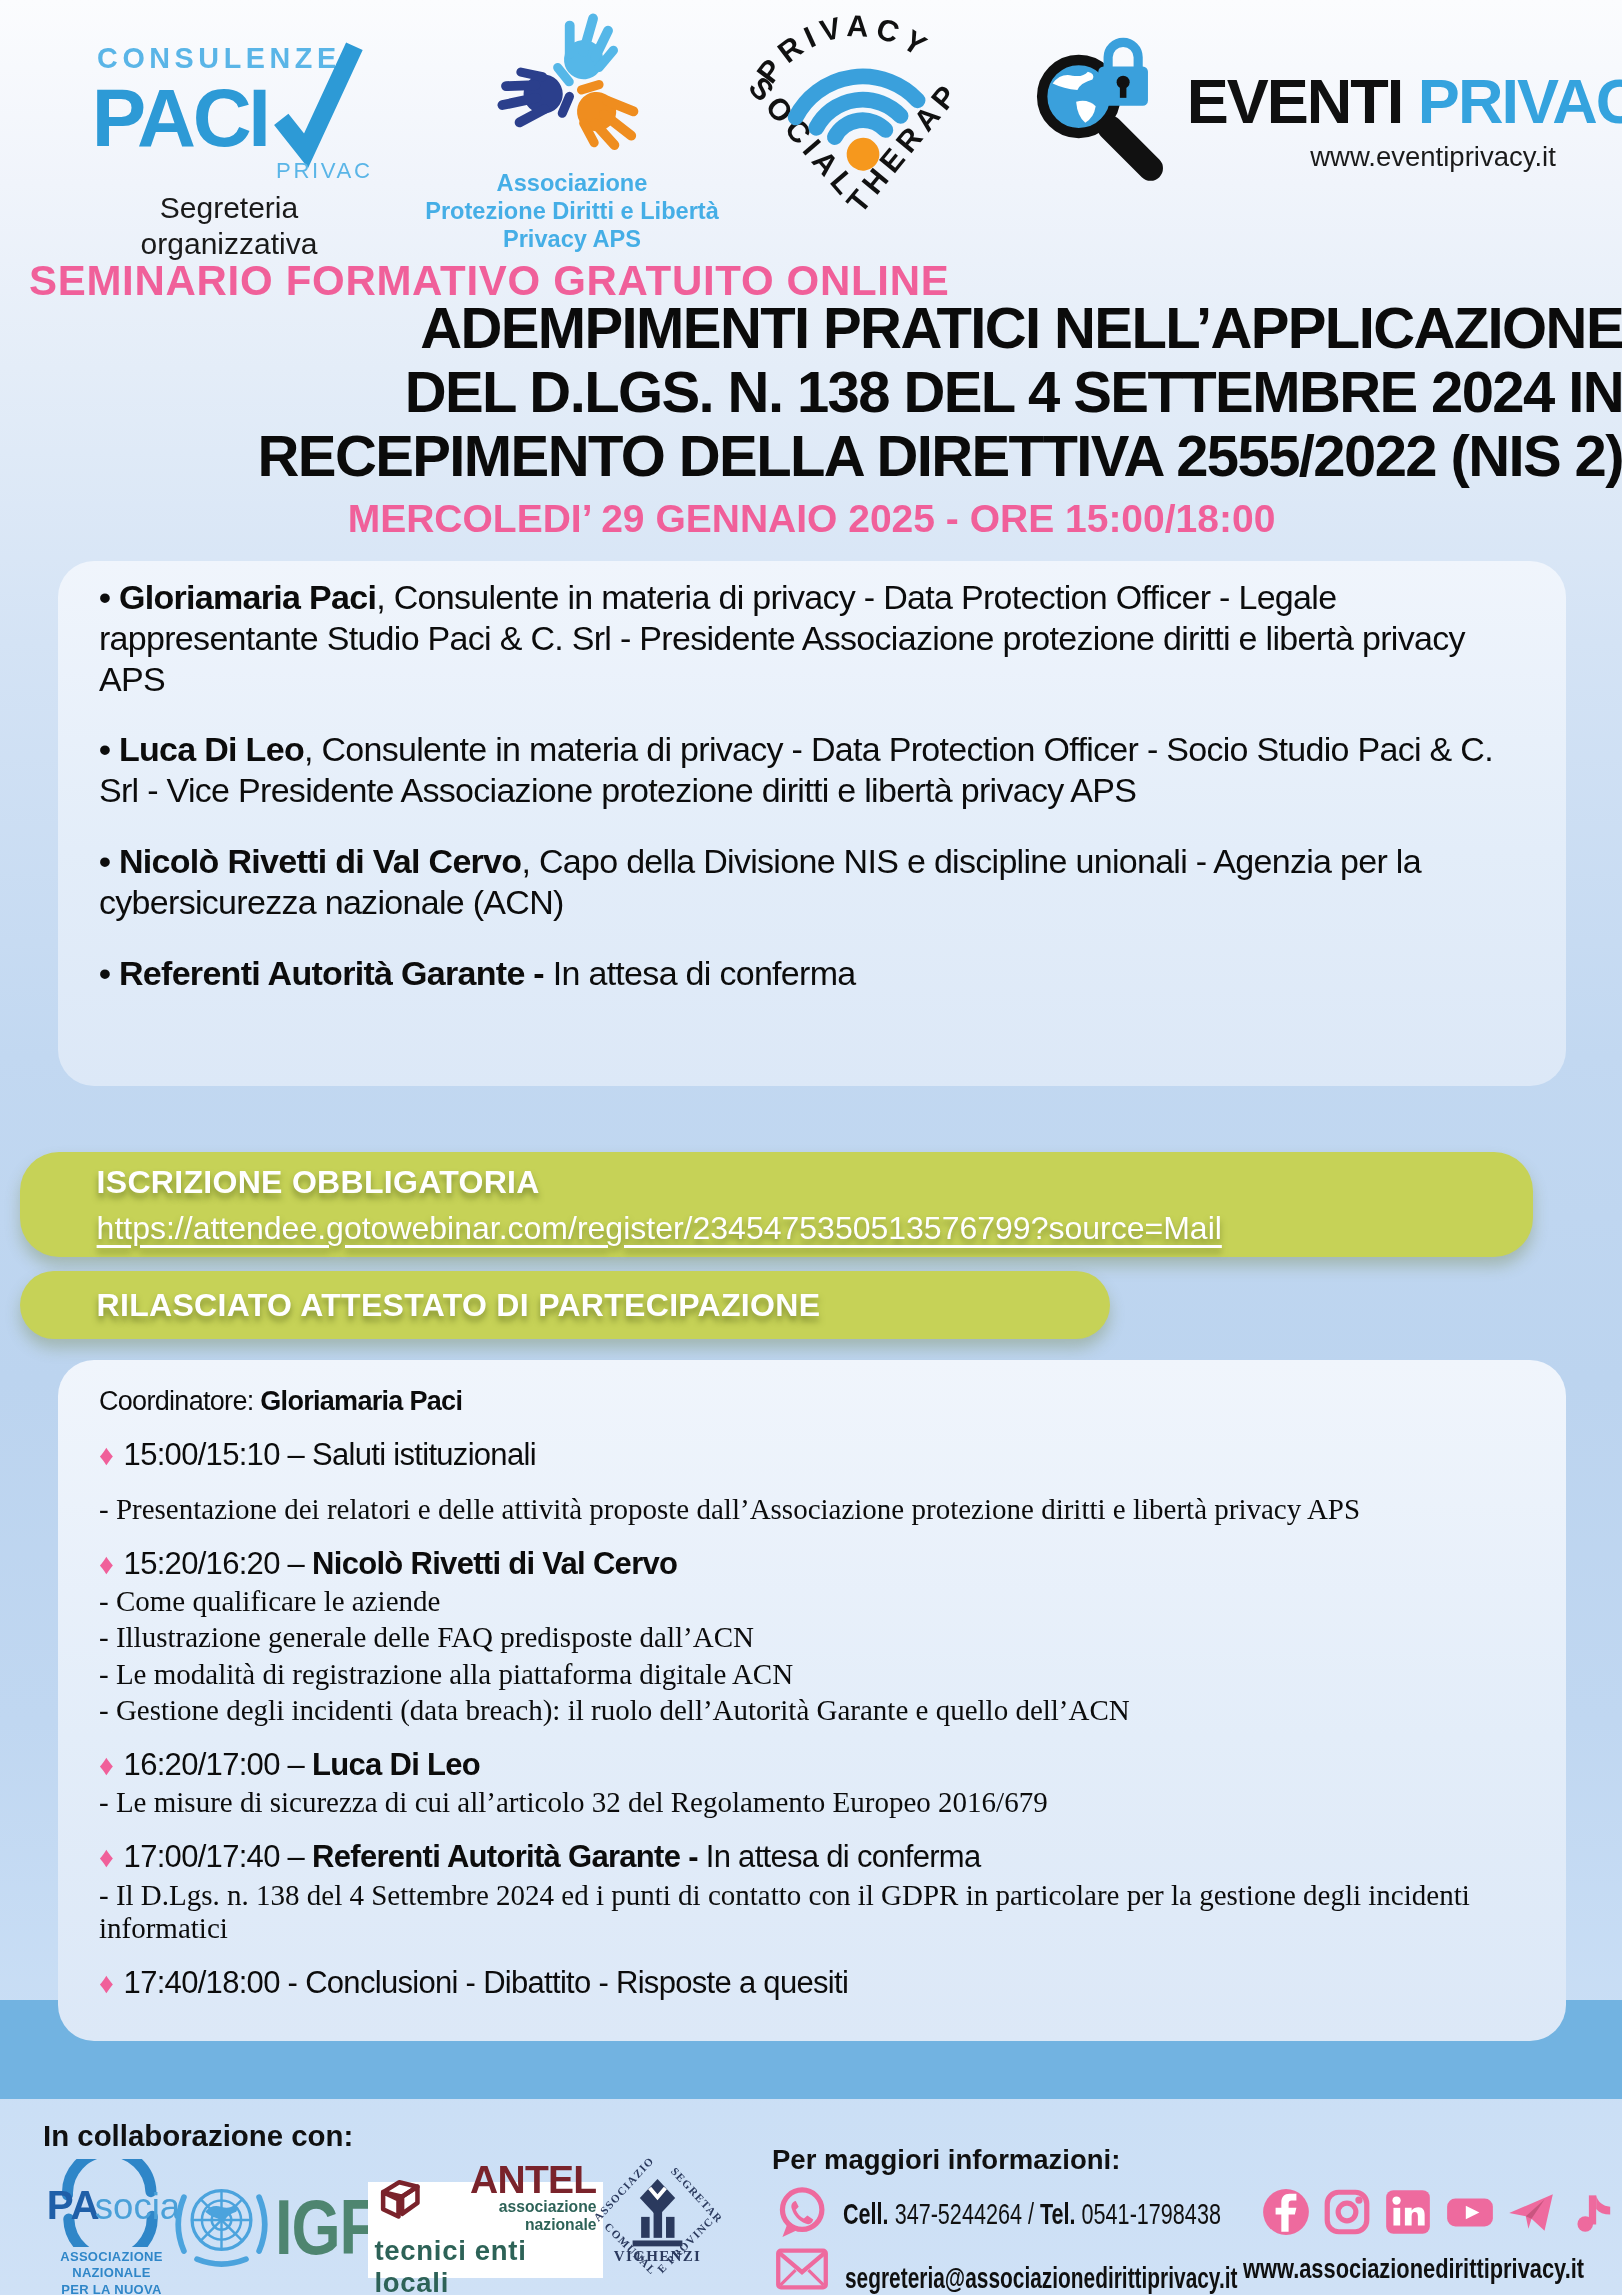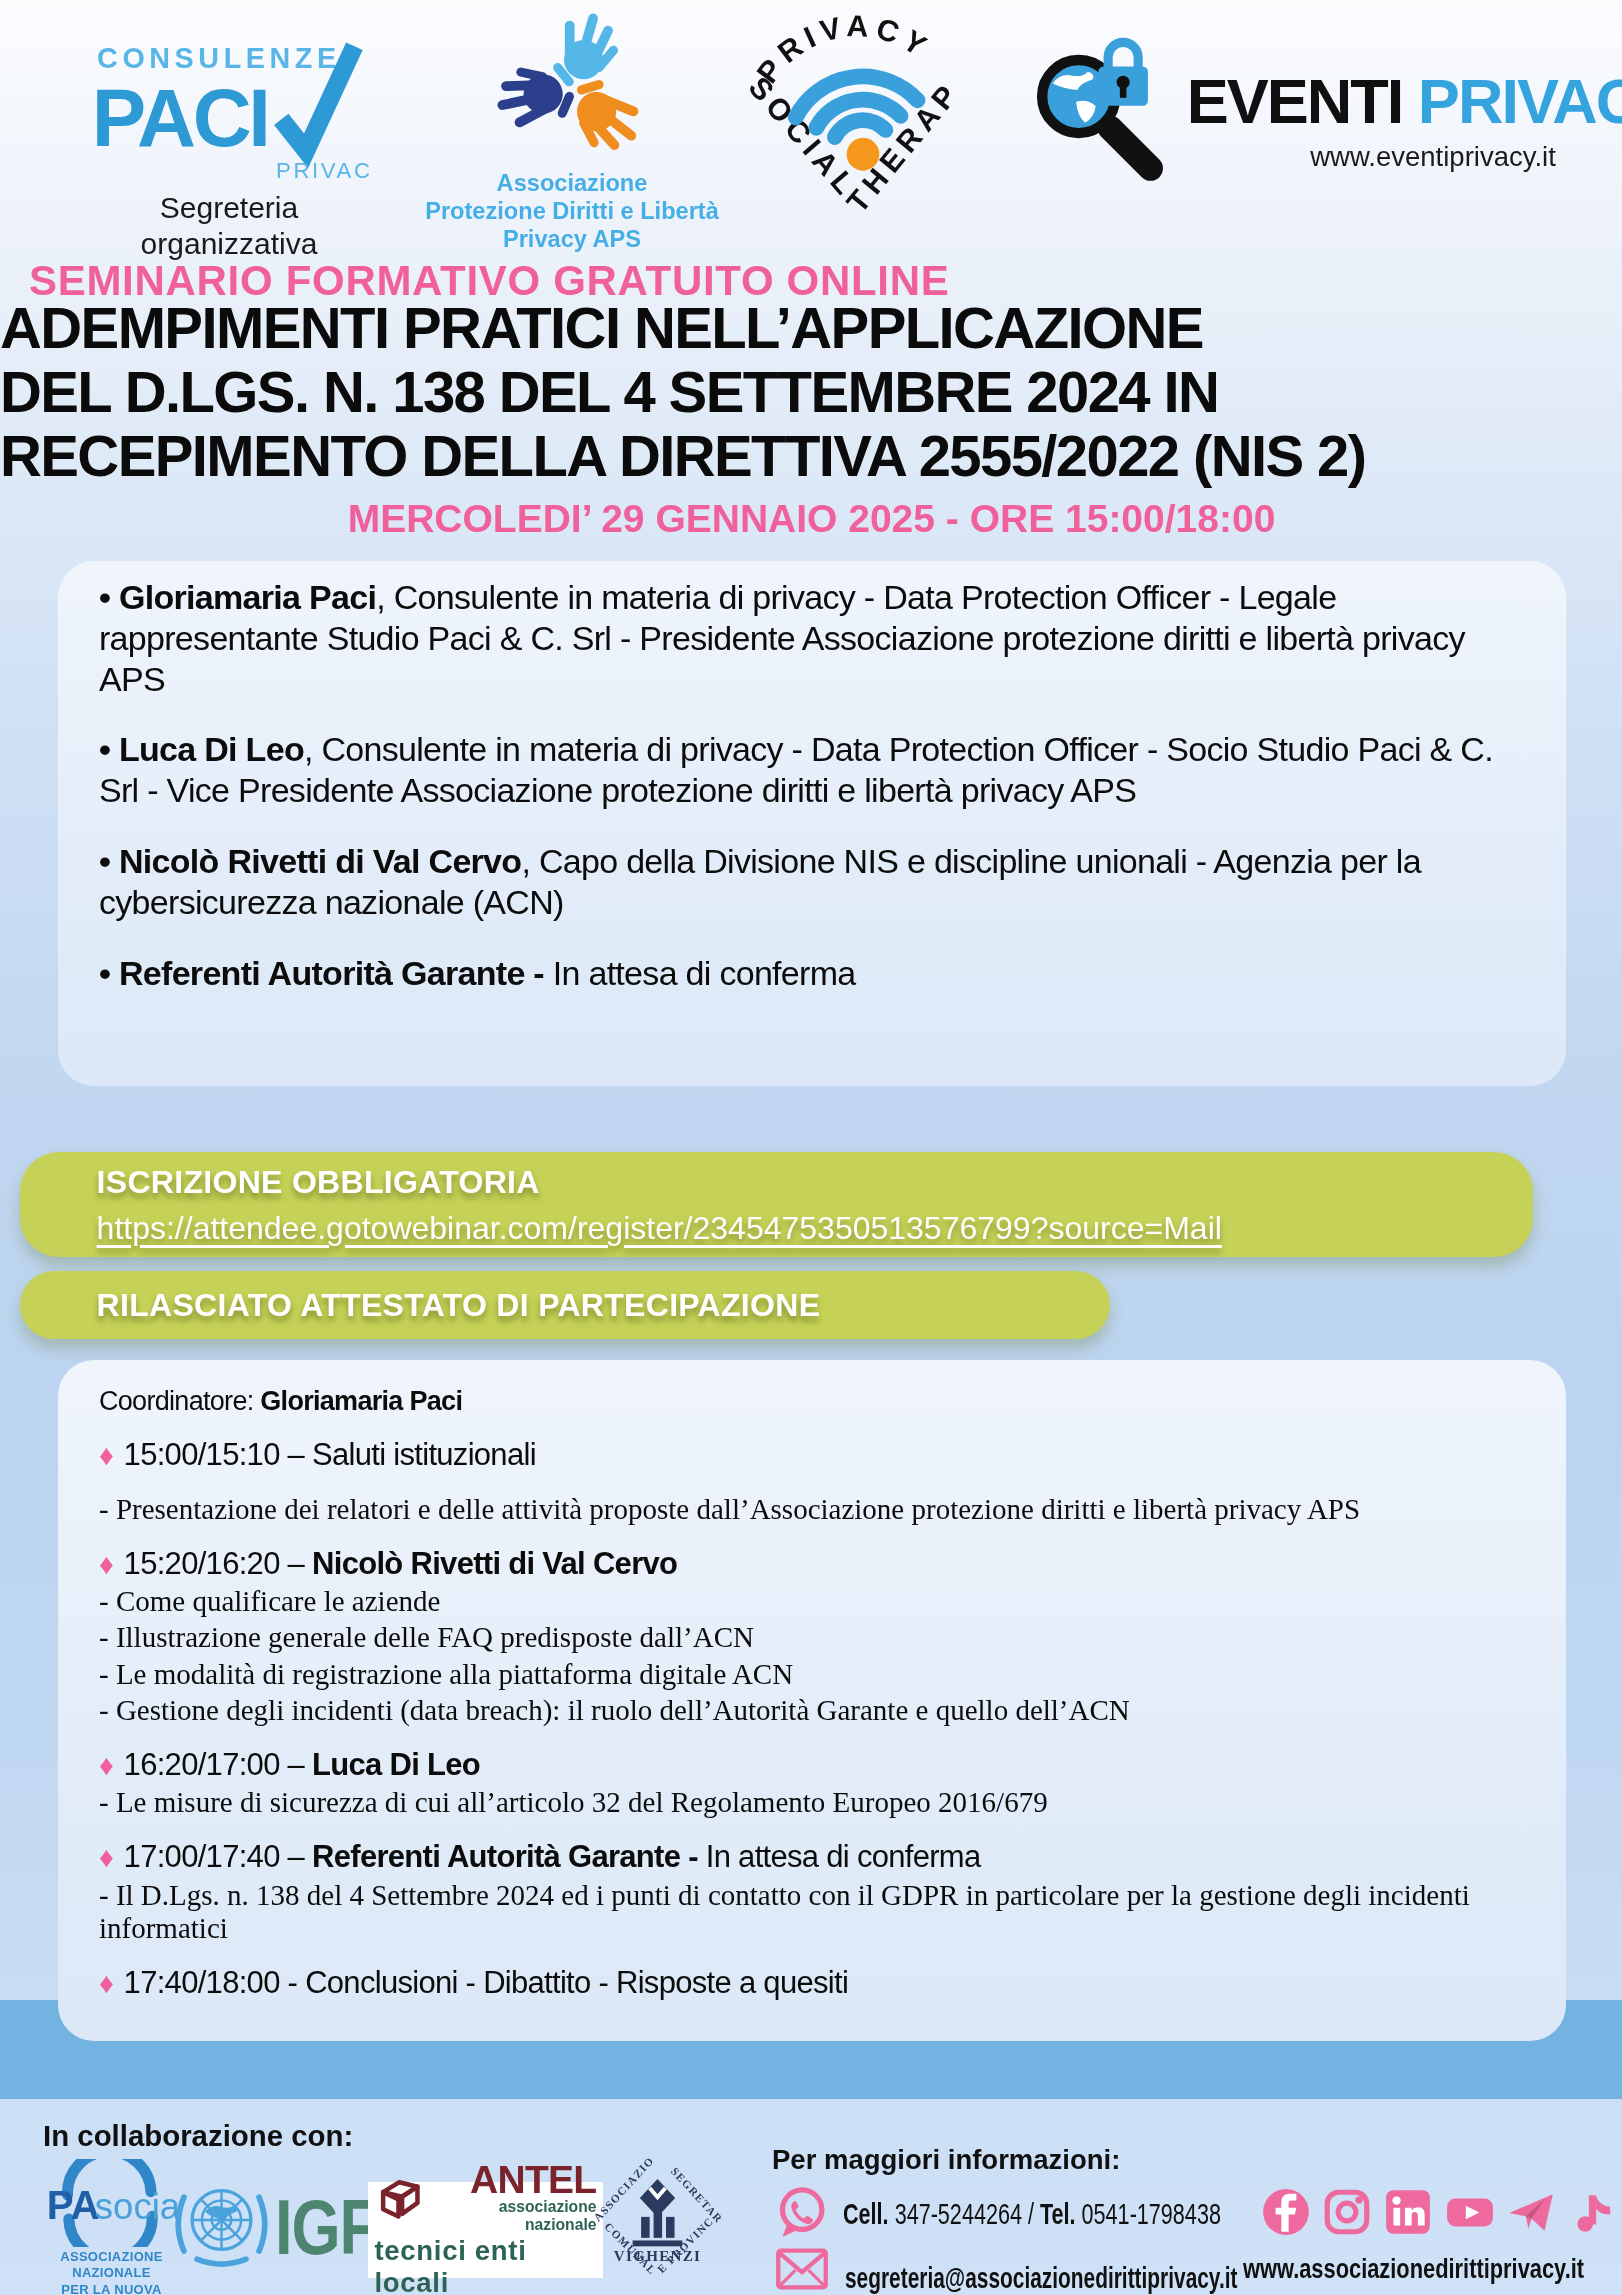--- a/index.html
+++ b/index.html
@@ -13,21 +13,21 @@
   .aps-caption{font-size:23.6px;font-weight:bold;color:#45aee6;text-align:center;line-height:1.18;}
   .eventi-wrap{display:flex;align-items:flex-start;}
   .eventi-text{margin-top:39px;margin-left:11.8px;text-align:center;}
   .eventi-name{font-size:63px;font-weight:bold;letter-spacing:-2px;white-space:nowrap;}
   .eventi-name .w1{color:#101010;}
   .eventi-name .w2{color:#35a3de;}
   .eventi-url{font-size:27.5px;color:#1b1b1b;margin-top:3.9px;}
 
   
   .kicker{width:100%;text-align:left;font-size:42px;font-weight:bold;color:#f0609a;letter-spacing:0.7px;margin-left:29px;}
-  .maintitle{width:100%;text-align:left;font-size:58px;font-weight:bold;color:#0b0b0b;letter-spacing:-1.6px;line-height:1.1;}
+  .maintitle{width:100%;text-align:right;font-size:58px;font-weight:bold;color:#0b0b0b;letter-spacing:-1.6px;line-height:1.1;}
   .dateline{width:100%;text-align:center;font-size:39px;font-weight:bold;color:#f0609a;letter-spacing:0px;}
 
   
   .softbox{background:linear-gradient(180deg,#f0f5fc 0%,#e3edf9 55%,#dce8f7 100%);border-radius:36px;box-sizing:border-box;}
   .speakers{padding:16px 41px;}
   .speak{font-size:34px;line-height:1.2;letter-spacing:-0.7px;color:#0c0c0c;margin-bottom:30px;}
   .speak:last-child{margin-bottom:0;}
   .b{font-weight:bold;}
 
   .greenbox{background:#c6d257;border-radius:39px;box-sizing:border-box;

